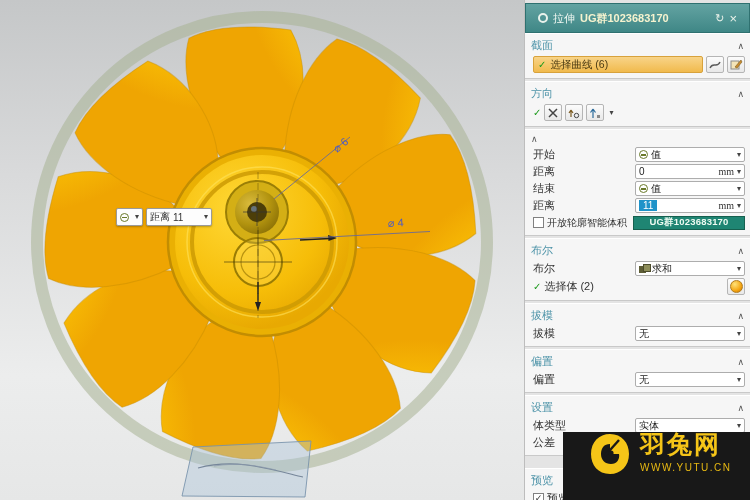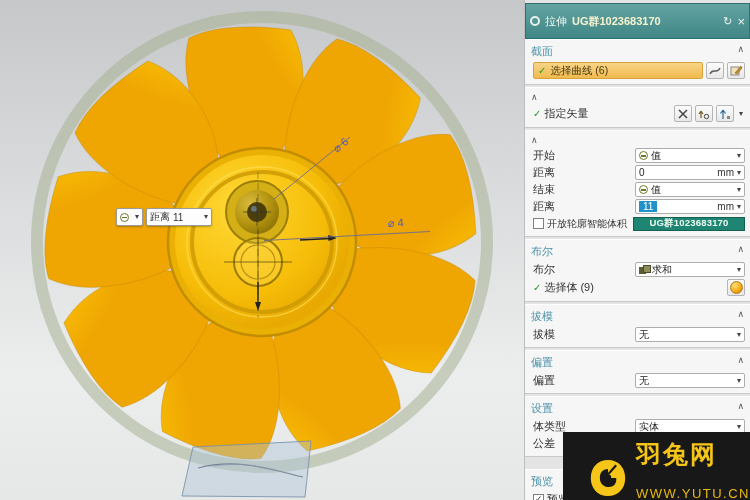--- a/index.html
+++ b/index.html
@@ -19,41 +19,41 @@
   .fi-mode { width:27px; justify-content:space-between; }
   .fi-val { width:66px; gap:3px; }
   .dd { font-size:8px; color:#444; line-height:1; }
   .vicon { display:inline-block; width:9px; height:9px; border:1.5px solid #6a7a2a;
     border-radius:50%; position:relative; flex:none; }
   .vicon::after { content:""; position:absolute; left:1px; right:1px; top:3px; height:1.5px; background:#6a7a2a; }
 
   
   #panel { position:absolute; left:524px; top:0; width:226px; height:500px;
     background:#e4e4e4; border-left:1px solid #bdbdbd; z-index:10; font-size:11px; color:#333; }
-  .titlebar { height:36px; margin-top:3px; background:linear-gradient(180deg,#63a3a2,#3f8786);
-    border:1px solid #2f7170; display:flex; align-items:center; padding:0 4px; gap:5px; color:#fff; }
+  .titlebar { height:30px; margin-top:3px; background:linear-gradient(180deg,#63a3a2,#3f8786);
+    border:1px solid #2f7170; display:flex; align-items:center; padding:0 12px; gap:5px; color:#fff; }
   .titlebar .t-name { font-size:11px; color:#eef6f0; }
   .titlebar .t-group { font-size:11px; font-weight:bold; color:#f6f3cf; flex:1;
     white-space:nowrap; overflow:hidden; }
   .t-ico { font-size:11px; color:#eaf2ea; cursor:default; }
   .donut { width:10px; height:10px; border:2px solid #e9f2ec; border-radius:50%; flex:none; }
 
   .group { background:#f6f6f6; border-bottom:1px solid #c9c9c9; border-top:1px solid #fff;
     padding:2px 0 4px 0; margin-bottom:2px; }
-  .g-head { display:flex; padding:2px 6px 2px 6px; }
+  .g-head { display:flex; align-items:center; padding:2px 6px 2px 6px; }
   .g-head .g-title { color:#4d93a8; font-size:11px; flex:1; }
   .g-head .caret { color:#555; font-size:9px; }
   .row { display:flex; align-items:center; padding:1px 5px 1px 8px; min-height:17px; gap:3px; }
   .lab { flex:1; font-size:11px; color:#333; }
   .check { color:#1d9a1d; font-size:10px; font-weight:bold; }
 
   .ctl { width:110px; height:15px; background:#fff; border:1px solid #adadad; border-radius:2px;
     display:flex; align-items:center; padding:0 3px; gap:3px; font-size:10px; color:#222; }
   .ctl .grow { flex:1; }
-  .unit { color:#333; }
+  .unit { color:#333;font-family:Liberation Serif, serif; }
   .hl { background:#1f93c9; color:#fff; padding:0 4px; }
 
   .sel-curve { flex:1; height:17px; background:linear-gradient(180deg,#f8d488,#f1ba4d);
     border:1px solid #d8a23b; border-radius:2px; display:flex; align-items:center;
     gap:4px; padding:0 4px; font-size:10.5px; color:#4a3a12; }
   .ibtn { width:18px; height:17px; background:linear-gradient(180deg,#fcfcfc,#e8e8e8);
     border:1px solid #b5b5b5; border-radius:2px; display:flex; align-items:center; justify-content:center; }
   .mini-dd { width:8px; display:flex; align-items:center; justify-content:center; }
 
   .cb { width:11px; height:11px; background:#fff; border:1px solid #808080; flex:none;
@@ -69,24 +69,24 @@
     background:radial-gradient(circle at 35% 30%,#ffe27a,#f5a613 60%,#c66f00); border:1px solid #b07c1e; }
 
   .tol-box { width:96px; height:15px; background:#fff; border:1px solid #adadad; border-radius:2px;
     display:flex; align-items:center; justify-content:flex-end; padding:0 5px; font-size:10.5px; }
 
   .gripper { height:10px; display:flex; align-items:center; justify-content:center; gap:4px; }
   .gripper i { width:6px; height:6px; border-radius:50%; background:#d9d9d9; border:1px solid #b8b8b8; }
 
   
   #wm { position:absolute; left:563px; top:432px; width:187px; height:68px; background:#181818;
-    z-index:20; display:flex; align-items:flex-end; gap:9px; padding-left:26px; }
+    z-index:20; display:flex; align-items:flex-start; gap:9px; padding-left:26px; }
   .wm-text { display:flex; flex-direction:column; line-height:1; }
   .wm-name { color:#f5c518; font-size:25px; font-weight:bold; letter-spacing:2px; }
-  .wm-url { color:#e8b912; font-size:13px; letter-spacing:1.5px; margin-top:20px; }
+  .wm-url { color:#e8b912; font-size:10px; letter-spacing:1.5px; margin-top:6px; }
 </style>
 </head>
 <body>
 
 <div id="stage">
 
   <div id="viewport">
     <svg width="524" height="500" viewBox="0 0 524 500">
       <defs>
         <radialGradient id="gradBlade" gradientUnits="userSpaceOnUse" cx="262" cy="242" r="225">
@@ -217,25 +217,25 @@
           <svg width="13" height="13" viewBox="0 0 13 13">
             <rect x="1" y="3" width="8" height="8" fill="#f3e4b8" stroke="#8a8a8a" stroke-width="1"></rect>
             <path d="M5 9 L 11 2 L 12 4 L 7 10 Z" fill="#c98c2e" stroke="#7a5a20" stroke-width="0.6"></path>
           </svg>
         </span>
       </div>
     </div>
 
     <div class="group">
       <div class="g-head">
+        <span class="g-title">方向</span>
         <span class="caret">∧</span>
       </div>
       <div class="row">
         <span class="check">✓</span>
-        <span class="lab">指定矢量</span>
         <span class="ibtn">
           <svg width="12" height="12" viewBox="0 0 12 12">
             <path d="M2 2 L10 10 M10 2 L2 10" stroke="#444" stroke-width="1.5"></path>
           </svg>
         </span>
         <span class="ibtn">
           <svg width="12" height="12" viewBox="0 0 12 12">
             <path d="M3 10 L3 3 M3 3 l-2 3 M3 3 l2 3" stroke="#7a5a20" stroke-width="1.2" fill="none"></path>
             <circle cx="8.5" cy="8.5" r="2.2" fill="none" stroke="#444" stroke-width="1"></circle>
           </svg>
@@ -308,21 +308,21 @@
         <span class="lab">布尔</span>
         <div class="ctl">
           <span class="union-icon"></span>
           <span>求和</span>
           <span class="grow"></span>
             <span class="dd">▾</span>
         </div>
       </div>
       <div class="row">
         <span class="check">✓</span>
-        <span class="lab">选择体 (9)</span>
+        <span class="lab">选择体 (2)</span>
         <span class="ibtn">
           <span class="ball"></span>
         </span>
       </div>
     </div>
 
     <div class="group">
       <div class="g-head">
         <span class="g-title">拔模</span>
         <span class="caret">∧</span>

